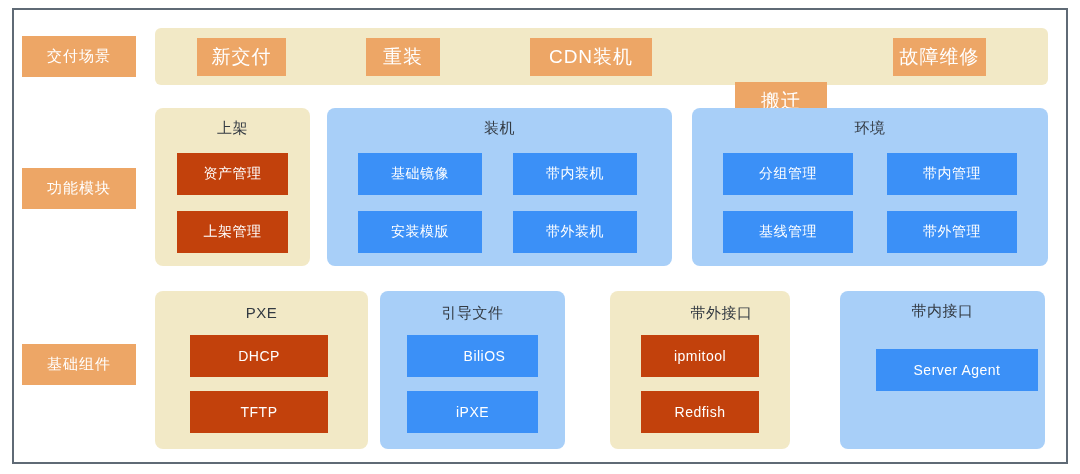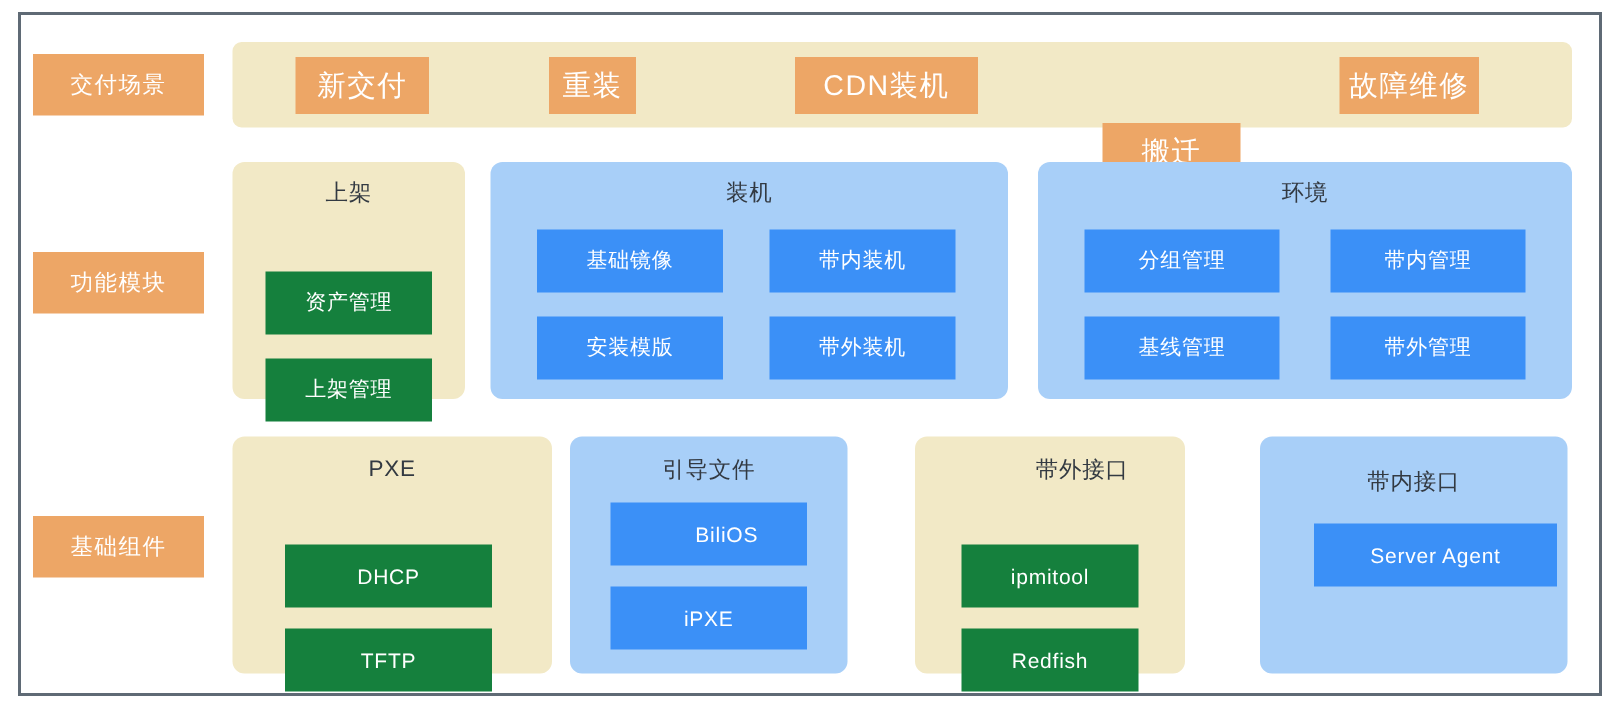--- a/index.html
+++ b/index.html
@@ -60,21 +60,21 @@
     color: #ffffff;
     font-size: 19px;
     display: flex;
     align-items: center;
     justify-content: center;
     letter-spacing: 1px;
     top: 38px;
     height: 38px;
   }
   #scene-chip-0 { left: 197px; width: 89px; }
-  #scene-chip-1 { left: 366px; width: 58px; }
+  #scene-chip-1 { left: 366px; width: 74px; }
   #scene-chip-2 { left: 530px; width: 122px; }
   #scene-chip-3 { left: 735px; width: 92px; margin-top: 44px; }
   #scene-chip-4 { left: 893px; width: 93px; }
 
   
   .group-panel {
     position: absolute;
     border-radius: 8px;
     box-sizing: border-box;
   }
@@ -94,21 +94,21 @@
   .chip {
     position: absolute;
     color: #ffffff;
     font-size: 14px;
     display: flex;
     align-items: center;
     justify-content: center;
     letter-spacing: 0.5px;
     box-sizing: border-box;
   }
-  .chip.tone-yellow { background: #15803d; margin-top: 28px; }
+  .chip.tone-yellow { background: #c2410c; }
   .chip.tone-blue   { background: #3b90f7; }
 
   
   #panel-shangjia { left: 155px; top: 108px; width: 155px; height: 158px; }
   #panel-zhuangji { left: 327px; top: 108px; width: 345px; height: 158px; }
   #panel-huanjing { left: 692px; top: 108px; width: 356px; height: 158px; }
 
   
   #panel-pxe      { left: 155px; top: 291px; width: 213px; height: 158px; }
   #panel-boot     { left: 380px; top: 291px; width: 185px; height: 158px; }
@@ -166,16 +166,16 @@
     <div class="chip tone-blue" style="left:27px; top:100px; width:131px; height:42px;">iPXE</div>
   </div>
 
   <div class="group-panel tone-yellow" id="panel-oob">
     <div class="group-title" style="top:13px;padding-left:43px;">带外接口</div>
     <div class="chip tone-yellow" style="left:31px; top:44px; width:118px; height:42px;">ipmitool</div>
     <div class="chip tone-yellow" style="left:31px; top:100px; width:118px; height:42px;">Redfish</div>
   </div>
 
   <div class="group-panel tone-blue" id="panel-ib">
-    <div class="group-title" style="top:21px;font-family:Liberation Mono, monospace;">带内接口</div>
+    <div class="group-title" style="top:11px;font-family:Liberation Mono, monospace;">带内接口</div>
     <div class="chip tone-blue" style="left:36px; top:58px; width:162px; height:42px;">Server Agent</div>
   </div>
 </div>
 
 </body></html>

